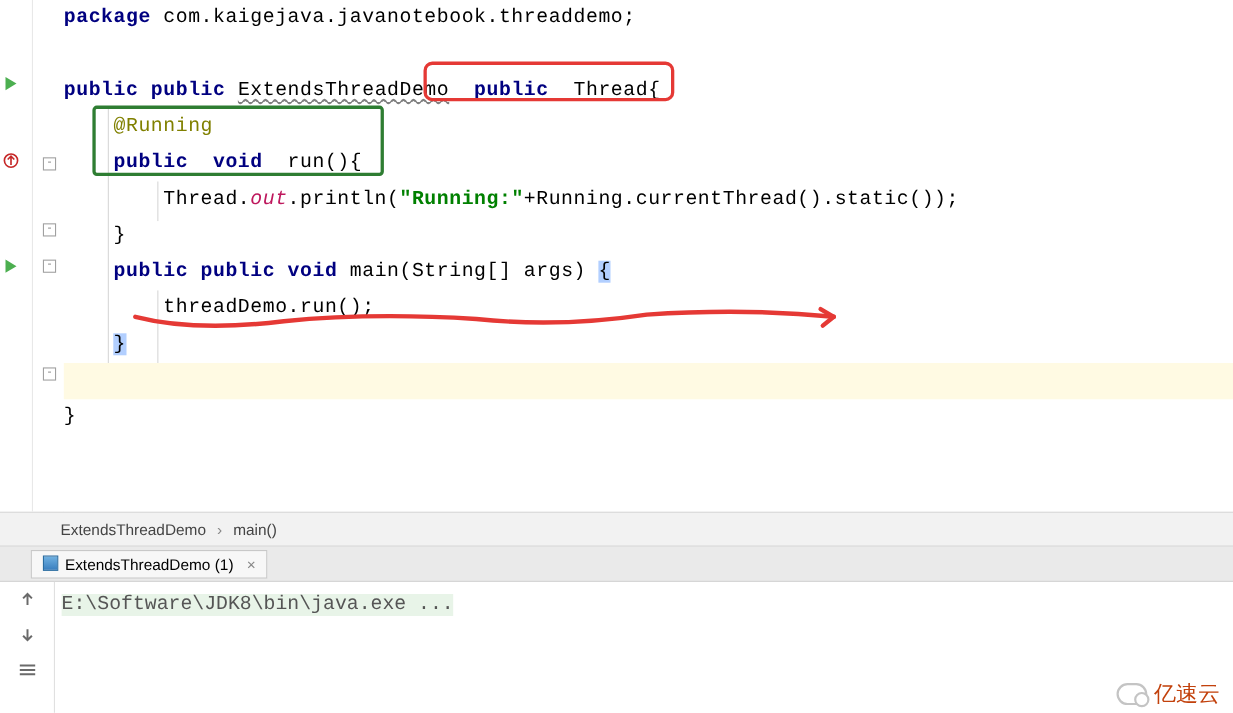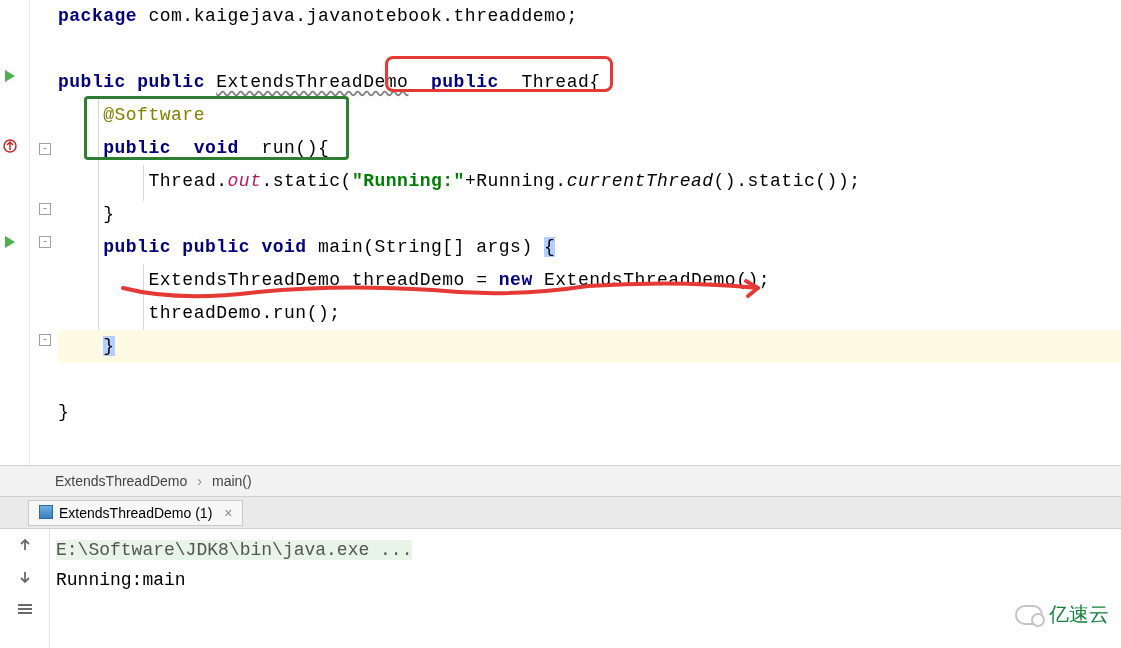--- a/index.html
+++ b/index.html
@@ -70,21 +70,21 @@
     position: absolute;
     top: 0;
     bottom: 0;
     width: 1px;
     background: #d8d8d8;
   }
   .kw { color: #000080; font-weight: bold; }
   .str { color: #008000; font-weight: bold; }
   .ann { color: #808000; }
   .field-italic { color: #be185d; font-style: italic; }
-  .method-italic { font-style: italic; }
+  .method-italic { }
   .class-wavy { text-decoration: underline wavy #808080; text-underline-offset: 3px; }
   .highlight-brace { background: #b2cfff; }
   .current-line-bg {
     position: absolute;
     left: 0;
     right: 0;
     height: 33px;
     background: #fffae3;
     z-index: 0;
   }
@@ -175,23 +175,23 @@
     font-size: 18px;
     line-height: 30px;
   }
   .console-cmd {
     background: #e8f4e8;
     color: #555;
   }
   .watermark {
     position: absolute;
     right: 12px;
-    bottom: 20px;
+    bottom: 4px;
     font-family: sans-serif;
-    color: #15803d;
+    color: #c2410c;
     font-size: 20px;
     display: flex;
     align-items: center;
     gap: 6px;
   }
   .watermark-icon {
     width: 28px;
     height: 20px;
     border: 2px solid #c4c4c4;
     border-radius: 12px;
@@ -240,26 +240,25 @@
     <div class="box-red" style="left:327px; top:56px; width:228px; height:36px;"></div>
     <div class="box-green" style="left:26px; top:96px; width:265px; height:64px;"></div>
     <svg class="underline-red" style="left:60px; top:278px;" width="650" height="26">
       <path d="M5 10 Q 60 24, 140 14 Q 220 6, 315 12 Q 390 20, 470 8 Q 560 2, 640 10" stroke="#e53935" stroke-width="4" fill="none" stroke-linecap="round"></path>
       <path d="M640 10 L628 3 M640 10 L630 18" stroke="#e53935" stroke-width="4" fill="none" stroke-linecap="round"></path>
     </svg>
 
     <div class="code-line line-rel"><span class="kw">package </span><span>com.kaigejava.javanotebook.threaddemo;</span></div>
     <div class="code-line line-rel"></div>
     <div class="code-line line-rel"><span class="kw">public </span><span class="kw">public </span><span class="class-wavy">ExtendsThreadDemo</span><span class="kw">  public  </span><span>Thread{</span></div>
-    <div class="code-line line-rel">    <span class="ann">@Software</span></div>
+    <div class="code-line line-rel">    <span class="ann">@Running</span></div>
     <div class="code-line line-rel">    <span class="kw">public  </span><span class="kw">void  </span><span>run(){</span></div>
-    <div class="code-line line-rel">        <span>Thread.</span><span class="field-italic">out</span><span>.static(</span><span class="str">"Running:"</span><span>+Running.</span><span class="method-italic">currentThread</span><span>().static());</span></div>
+    <div class="code-line line-rel">        <span>Thread.</span><span class="field-italic">out</span><span>.println(</span><span class="str">"Running:"</span><span>+Running.</span><span class="method-italic">currentThread</span><span>().static());</span></div>
     <div class="code-line line-rel">    <span>}</span></div>
     <div class="code-line line-rel">    <span class="kw">public </span><span class="kw">public </span><span class="kw">void </span><span>main(String[] args) </span><span class="highlight-brace">{</span></div>
-    <div class="code-line line-rel">        <span>ExtendsThreadDemo </span><span>threadDemo = </span><span class="kw">new </span><span>ExtendsThreadDemo();</span></div>
     <div class="code-line line-rel">        <span>threadDemo.run();</span></div>
     <div class="code-line line-rel">    <span class="highlight-brace">}</span></div>
     <div class="code-line line-rel"></div>
     <div class="code-line line-rel"><span>}</span></div>
   </div>
 </div>
 
 <div class="breadcrumbs">
   <span>ExtendsThreadDemo</span>
   <span class="crumb-sep">›</span>
@@ -287,20 +286,19 @@
         </svg>
     </div>
     <div class="console-btn">
       <svg width="16" height="12" viewBox="0 0 16 12">
           <path d="M1 2 H15 M1 6 H15 M1 10 H15" stroke="#6a6a6a" stroke-width="1.8"></path>
         </svg>
     </div>
   </div>
   <div class="console-body">
     <div><span class="console-cmd">E:\Software\JDK8\bin\java.exe ...</span></div>
-    <div>Running:main</div>
   </div>
 </div>
 
 <div class="watermark">
   <span class="watermark-icon"></span>
   <span>亿速云</span>
 </div>
 
 </body></html>

